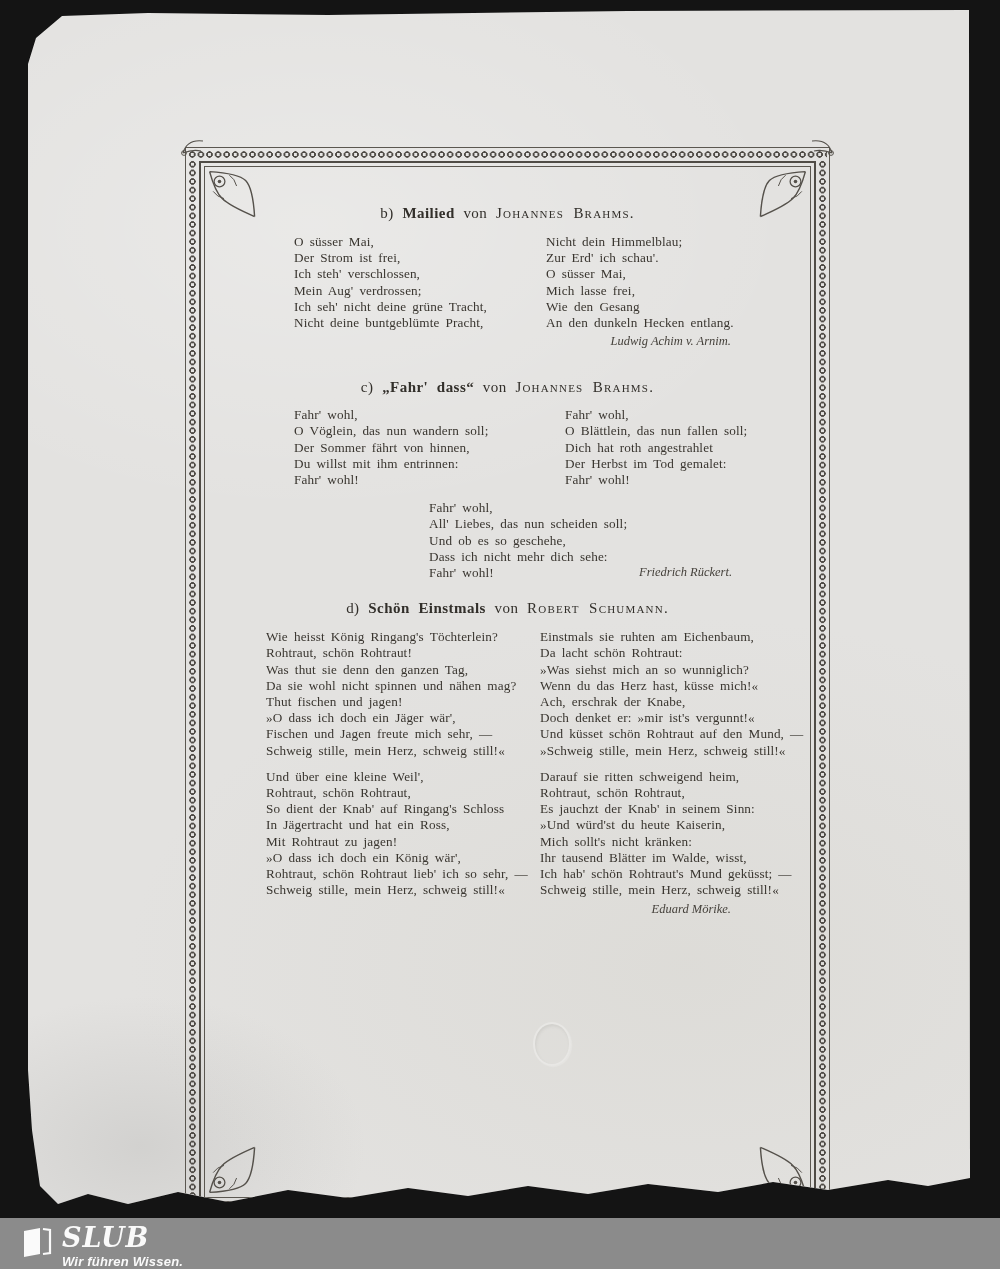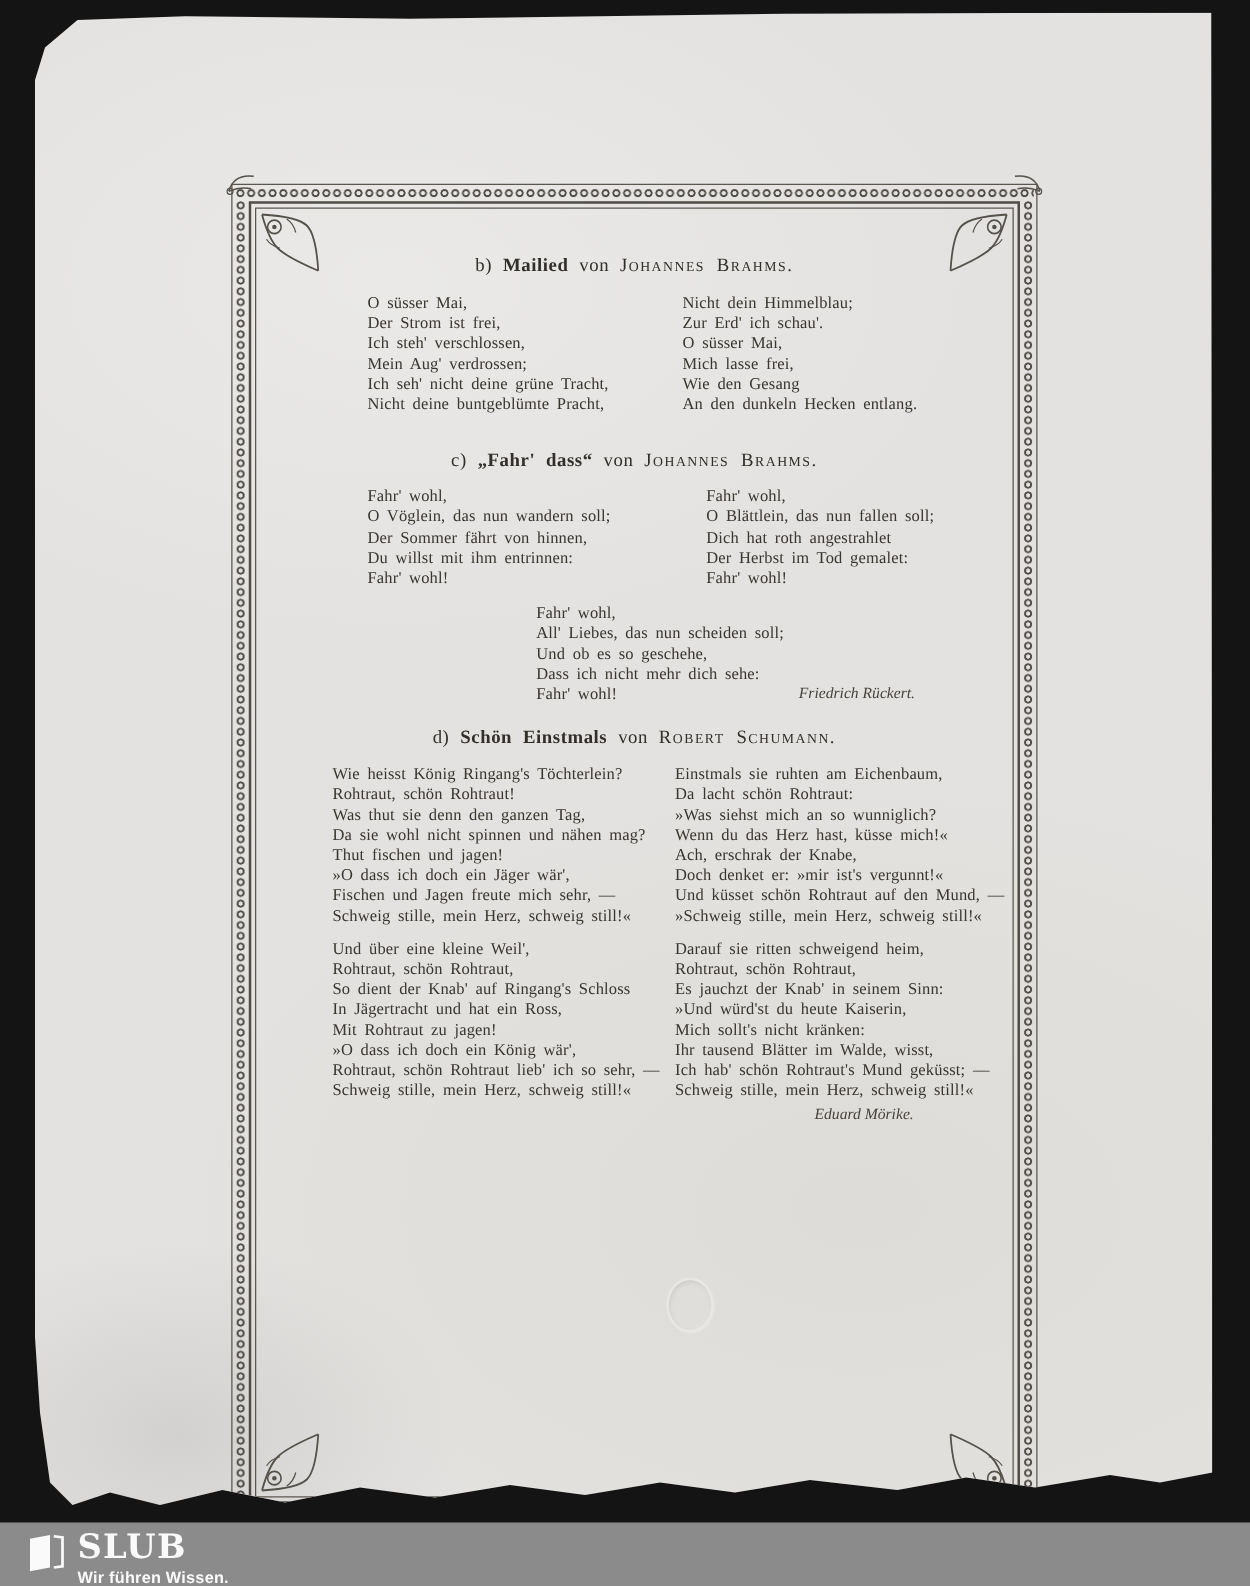--- a/index.html
+++ b/index.html
@@ -73,21 +73,21 @@
   .c2 { flex:1; }
   .center-stanza { margin:12px 0 0 218px; }
   .attrib { font-style:italic; font-size:12.5px; color:#45413b; }
   .attrib-right { text-align:right; margin:3px 73px 0 0; }
   .attrib-c { margin:-16px 0 0 428px; }
   .row-d2 { margin-top:10px; }
   
   .footerbar {
     position:absolute; left:0; right:0; bottom:0; height:51px; background:#8b8b8b;
     display:flex; justify-content:space-between; align-items:center;
-    font-family:"Liberation Sans", sans-serif; color:#fafafa;
+    font-family:"Liberation Sans", sans-serif; color:#fafafa;font-style:italic;
   }
   .slub-block { display:flex; align-items:flex-start; margin:5px 0 0 21px; gap:9px; }
   .slub-book { width:32px; height:34px; margin-top:2px; }
   .slub-name { font-family:"DejaVu Serif", serif; font-weight:bold; font-size:27px; line-height:27px; letter-spacing:1px; }
   .slub-tag { font-weight:bold; font-size:13px; margin-top:3px; letter-spacing:.2px; }
   .museum-block { width:142px; margin:3px 5px 0 0; line-height:1; }
   .m1 { font-size:9px; margin-left:10px; letter-spacing:.2px; }
   .m2 { font-size:20px; font-weight:bold; text-align:right; letter-spacing:.5px; margin-top:1px; }
   .m3 { font-size:9px; margin-left:41px; margin-top:1px; }
   .m4 { display:flex; align-items:center; gap:2px; margin-left:12px; margin-top:2px; font-size:5.5px; letter-spacing:.1px; }
@@ -164,20 +164,21 @@
 Mein Aug' verdrossen;
 Ich seh' nicht deine grüne Tracht,
 Nicht deine buntgeblümte Pracht,</div>
             <div class="poem c2">Nicht dein Himmelblau;
 Zur Erd' ich schau'.
 O süsser Mai,
 Mich lasse frei,
 Wie den Gesang
 An den dunkeln Hecken entlang.</div>
           </div>
+          <div class="attrib attrib-right">Ludwig Achim v. Arnim.</div>
         </section>
 
         <section>
           <h2 class="heading h-c"><span>c)</span> <span class="t">„Fahr' dass“</span> <span>von</span> <span class="sc">Johannes Brahms.</span></h2>
           <div class="row row-c">
             <div class="poem c1">Fahr' wohl,
 O Vöglein, das nun wandern soll;
 Der Sommer fährt von hinnen,
 Du willst mit ihm entrinnen:
 Fahr' wohl!</div>

